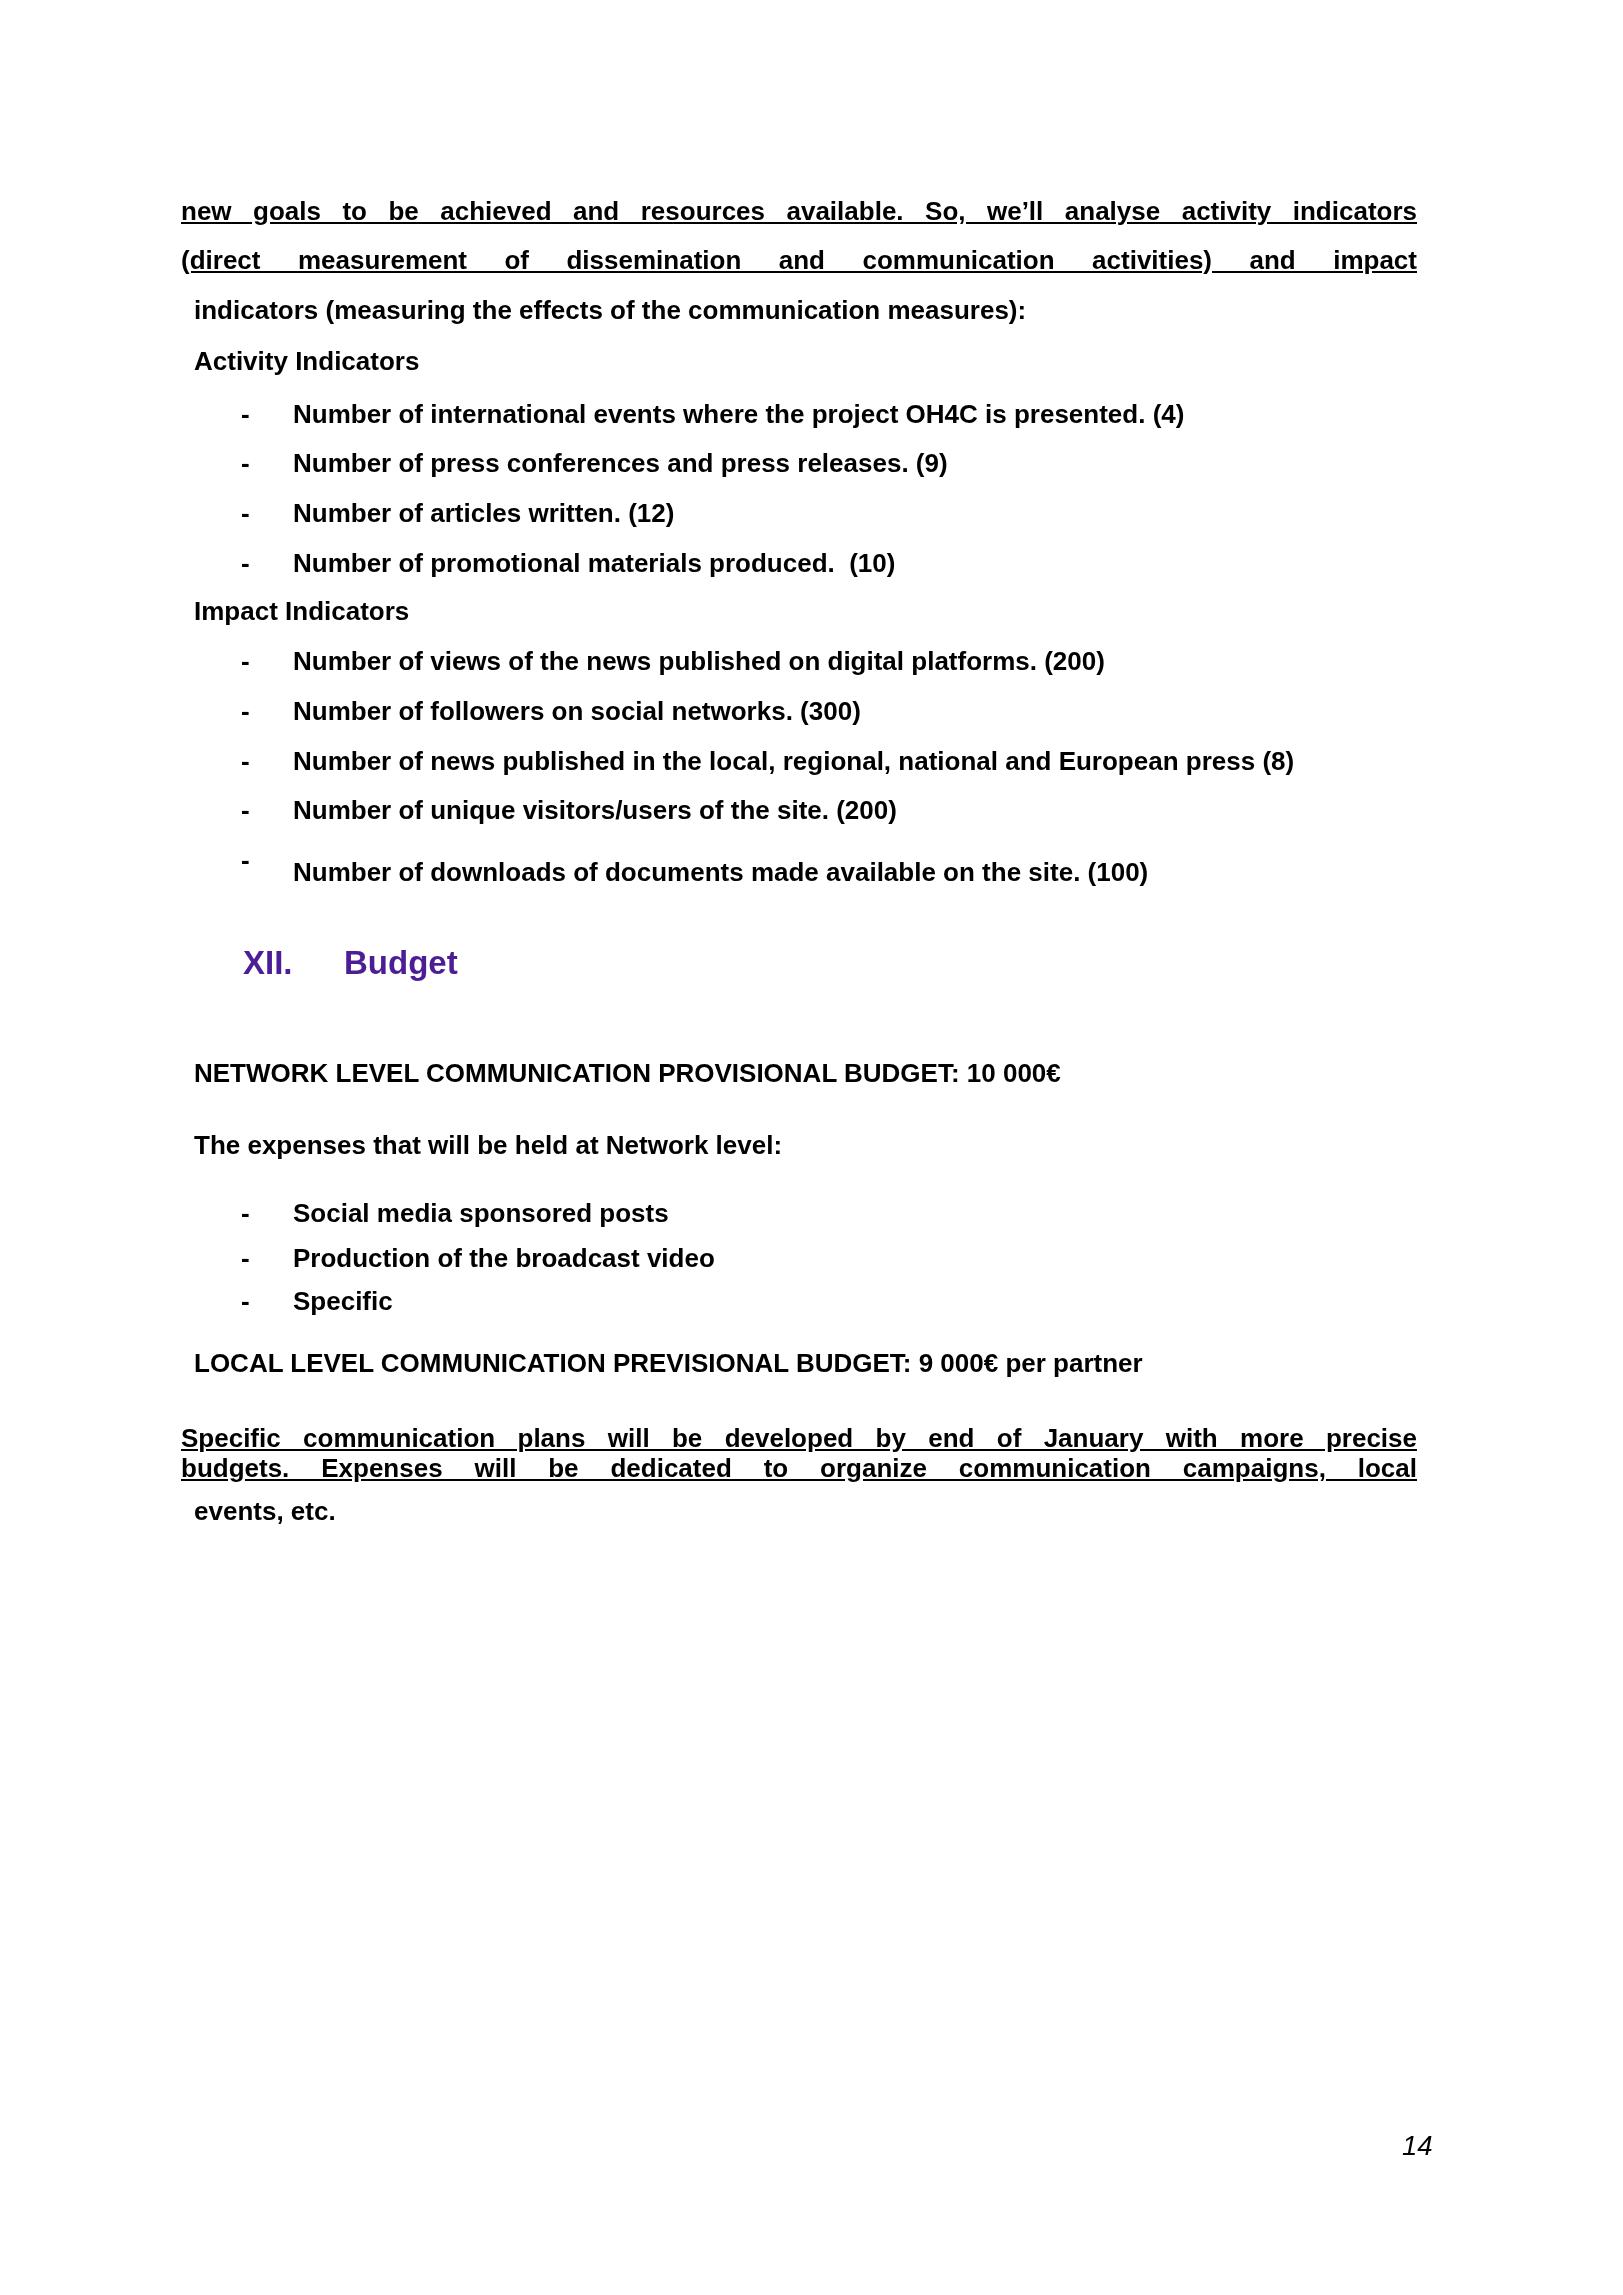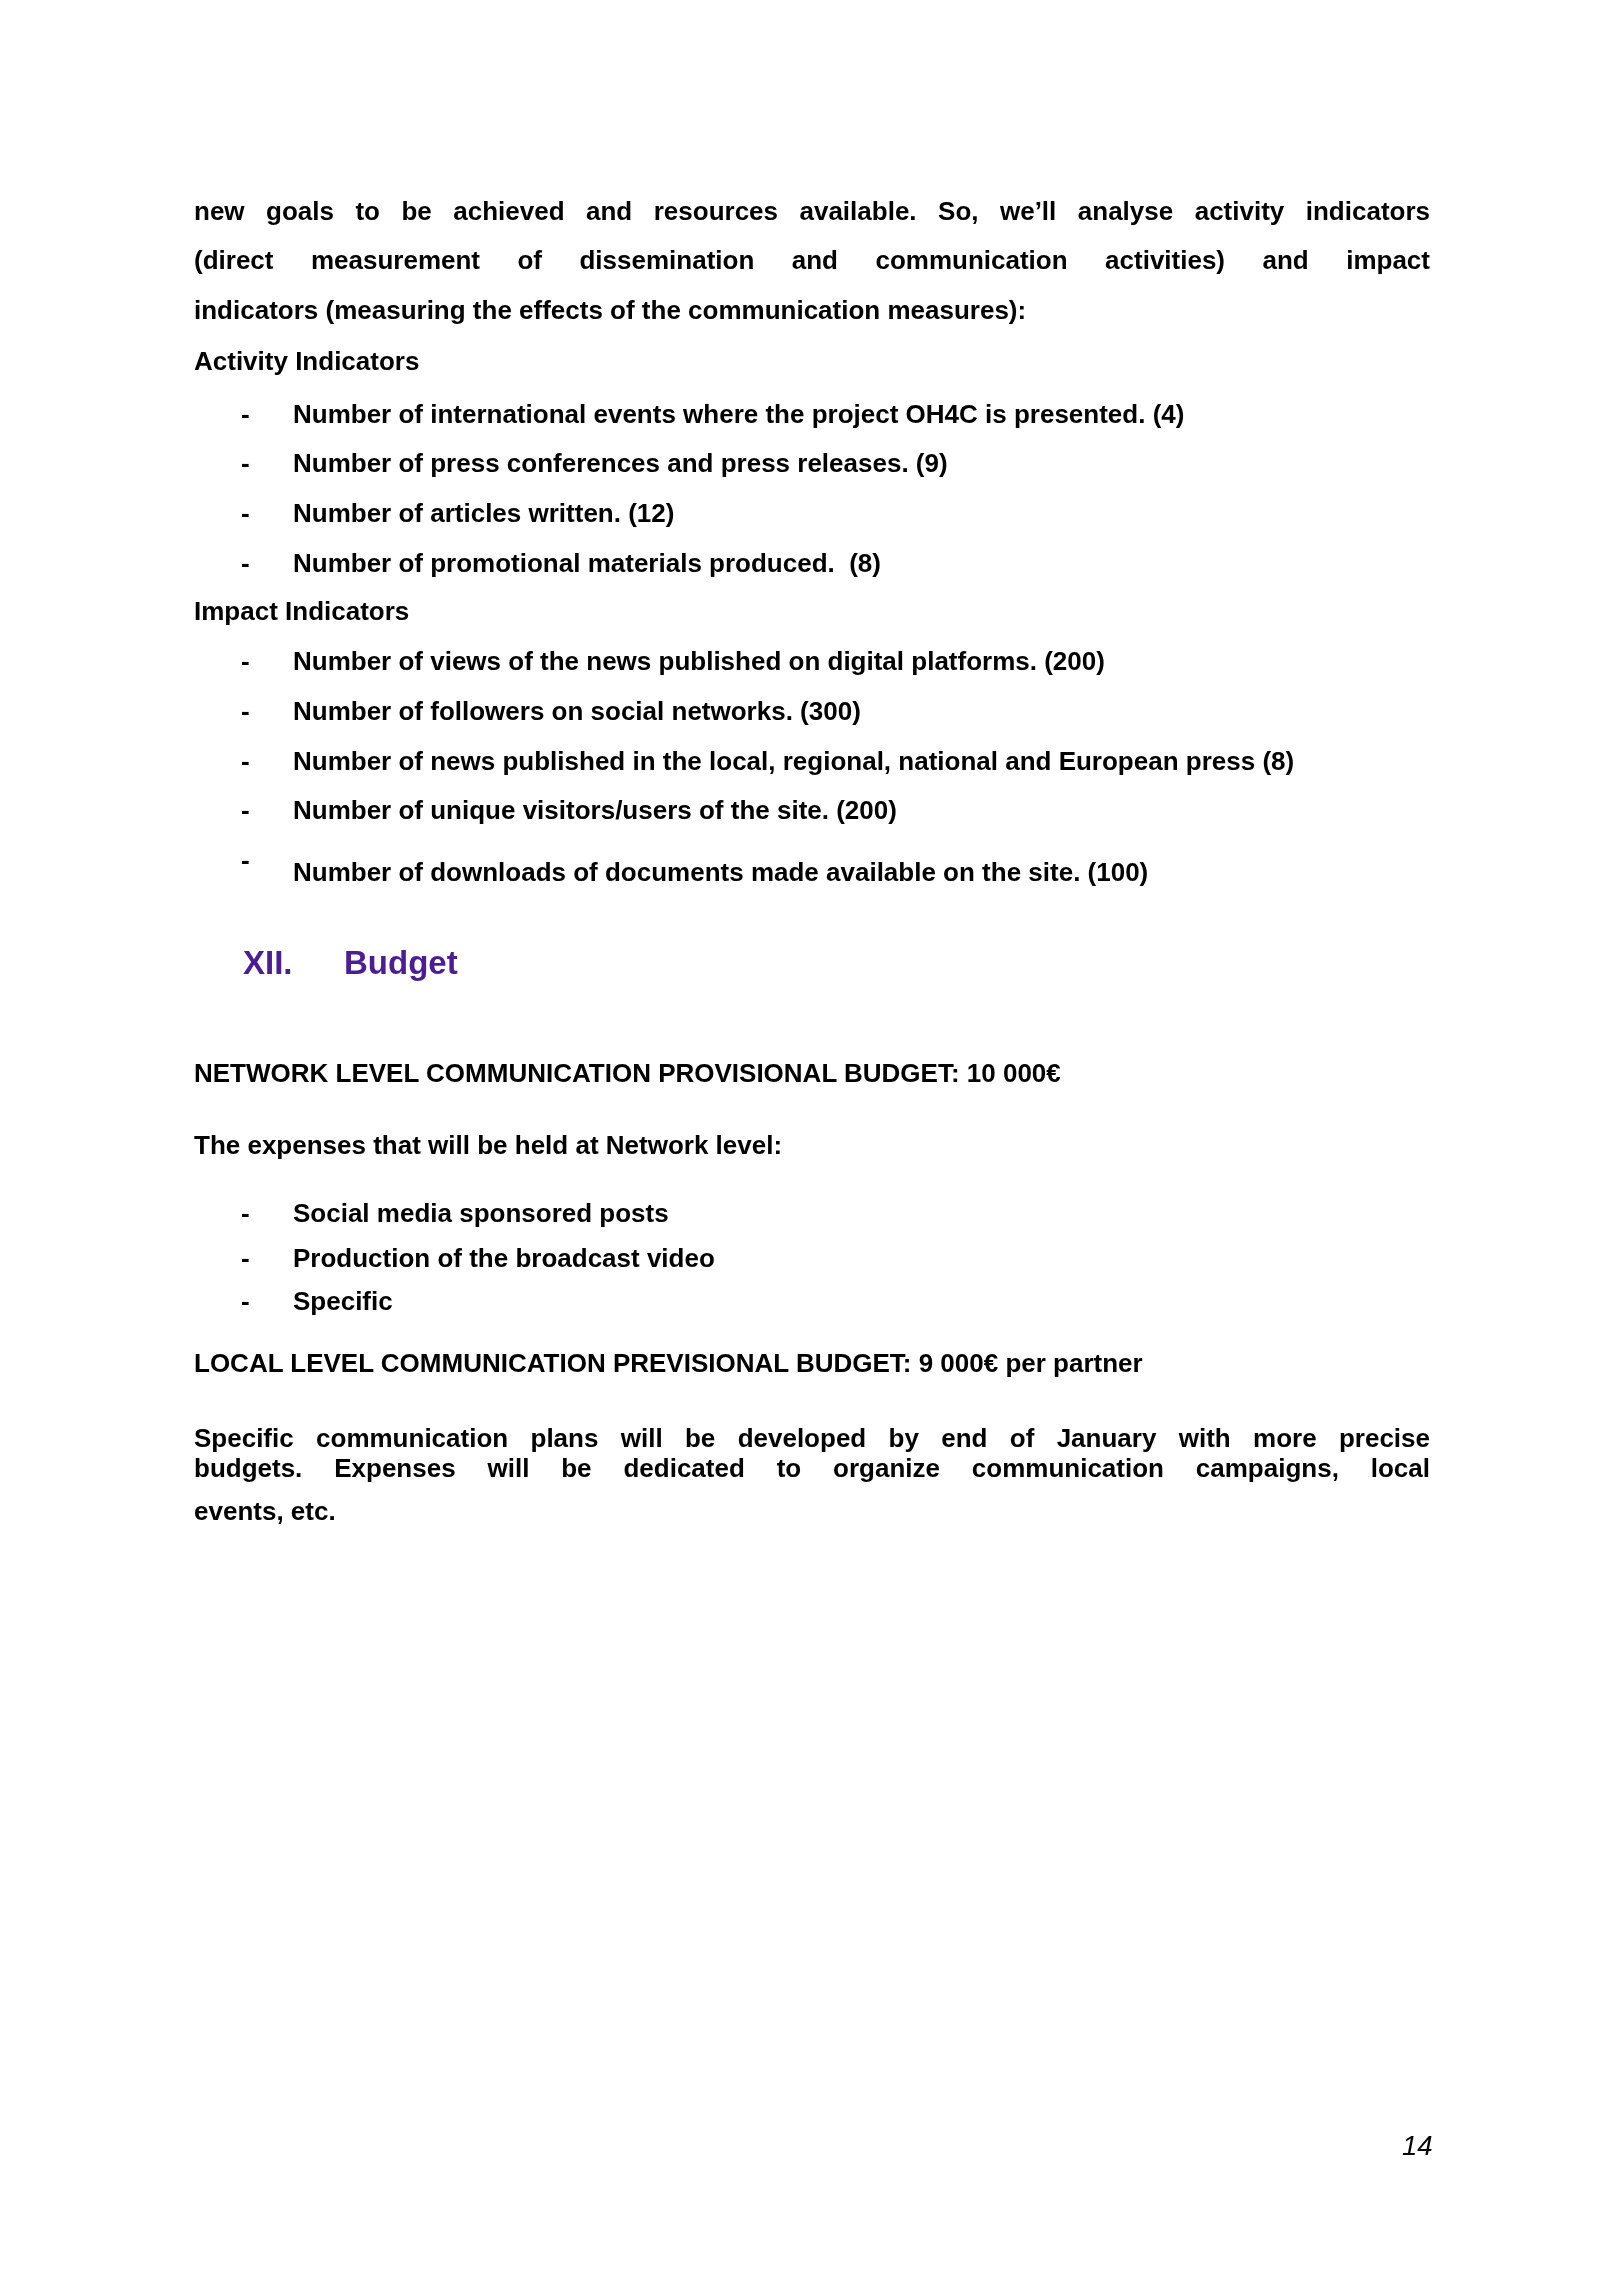--- a/index.html
+++ b/index.html
@@ -1,20 +1,20 @@
 <!DOCTYPE html>
 <html style="font-size:10.5px"><head>
 <meta charset="utf-8">
 <style>
   html, body { margin: 0; padding: 0; background: #ffffff; }
   body { width: 1623px; height: 2295px; position: relative; overflow: hidden;
          font-family: "Liberation Sans", sans-serif; color: #000000; }
   .page { position: absolute; left: 0; top: 0; width: 1623px; height: 2295px; background: #ffffff; }
   .line { position: absolute; font-weight: bold; font-size: 26px; line-height: 31px; white-space: nowrap; }
-  .just { left: 194px; width: 1236px; text-align: justify; text-align-last: justify; white-space: normal; height: 31px; overflow: hidden; }
+  .just { left: 181px; width: 1236px; text-align: justify; text-align-last: justify; white-space: normal; height: 31px; overflow: hidden; text-decoration: underline; }
   .left { left: 194px; }
   .dash { position: absolute; left: 241px; font-weight: bold; font-size: 26px; line-height: 31px; }
   .bullet-text { position: absolute; left: 293px; font-weight: bold; font-size: 26px; line-height: 31px; white-space: nowrap; }
   .heading-num, .heading-title { position: absolute; font-weight: bold; font-size: 33px; line-height: 39px; white-space: nowrap; }
   .heading-num { left: 243px; }
   .heading-title { left: 344px; }
   .page-number { position: absolute; left: 1402px; top: 2129px; font-size: 27.5px; line-height: 33px; font-weight: normal; font-style: italic; }
 </style>
 </head>
 <body>
@@ -36,21 +36,21 @@
     <div>
       <span class="dash" style="top:448px;">-</span>
       <span class="bullet-text" style="top:448px;">Number of press conferences and press releases. (9)</span>
     </div>
     <div>
       <span class="dash" style="top:498px;">-</span>
       <span class="bullet-text" style="top:498px;">Number of articles written. (12)</span>
     </div>
     <div>
       <span class="dash" style="top:548px;">-</span>
-      <span class="bullet-text" style="top:548px;white-space:pre;">Number of promotional materials produced.  (8)</span>
+      <span class="bullet-text" style="top:548px;white-space:pre;">Number of promotional materials produced.  (10)</span>
     </div>
   </div>
 
   <div class="line left" style="top:596px;">Impact Indicators</div>
   <div>
     <div>
       <span class="dash" style="top:646px;">-</span>
       <span class="bullet-text" style="top:646px;">Number of views of the news published on digital platforms. (200)</span>
     </div>
     <div>

